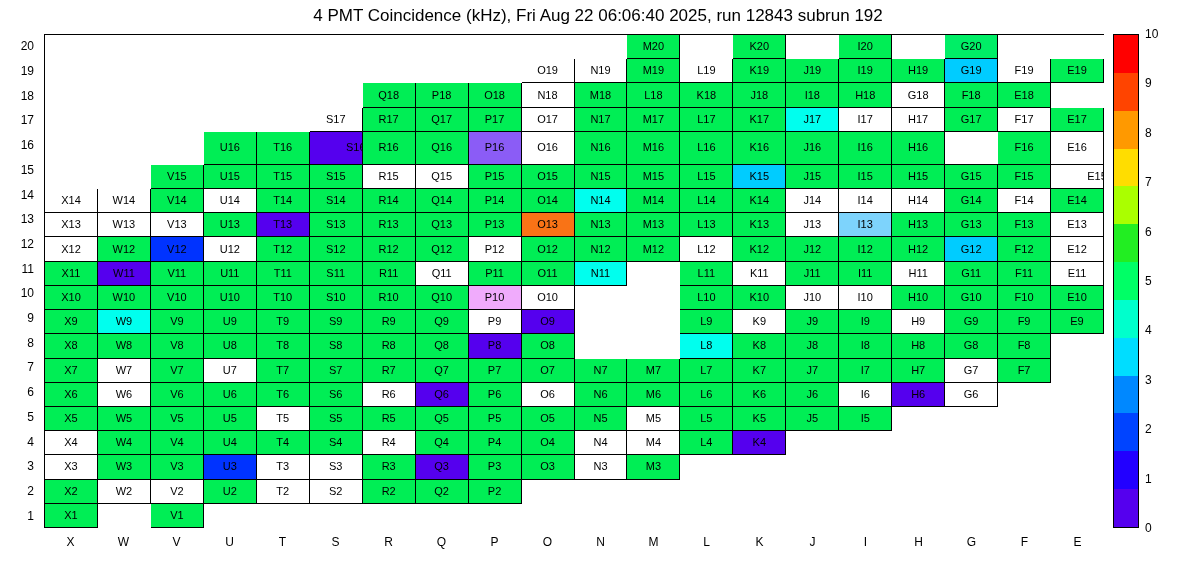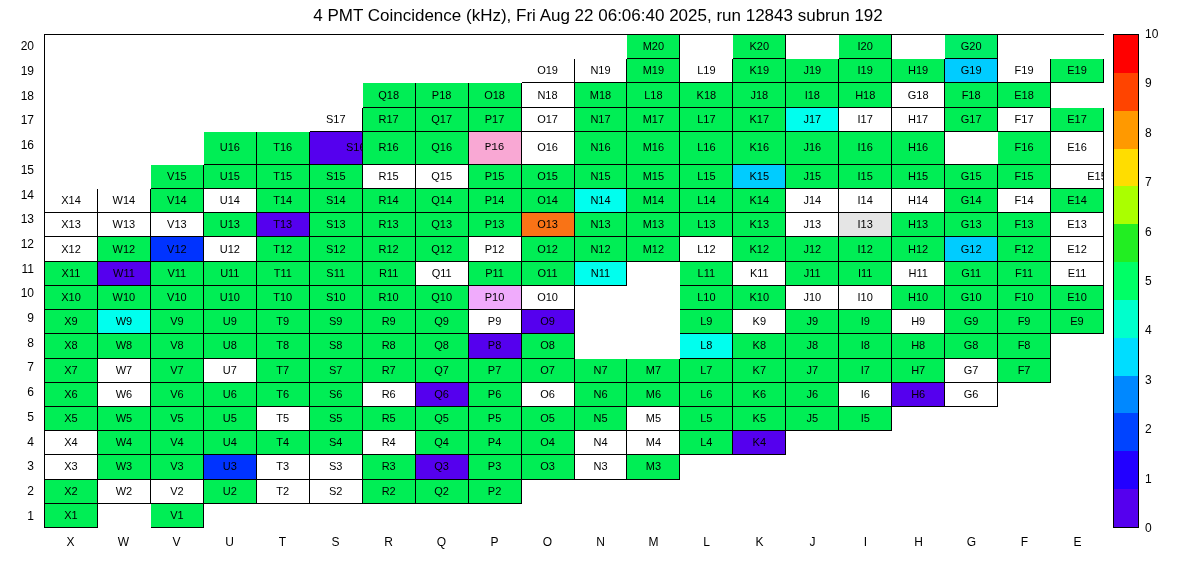--- a/index.html
+++ b/index.html
@@ -230,21 +230,21 @@
       <div class="cell" style="background: rgb(255, 255, 255);">F17</div>
       <div class="cell" style="background: rgb(0, 238, 85);">E17</div>
       <div class="cell" style="background: rgb(255, 255, 255); border-right: 1px solid transparent; border-bottom: 1px solid transparent;"></div>
       <div class="cell" style="background: rgb(255, 255, 255); border-right: 1px solid transparent; border-bottom: 1px solid transparent;"></div>
       <div class="cell" style="background: rgb(255, 255, 255); border-right: 1px solid transparent; border-bottom: 1px solid transparent;"></div>
       <div class="cell" style="background: rgb(0, 238, 85);">U16</div>
       <div class="cell" style="background: rgb(0, 238, 85);">T16</div>
       <div class="cell" style="background: rgb(85, 0, 238); padding-left: 40px;">S16</div>
       <div class="cell" style="background: rgb(0, 238, 85);">R16</div>
       <div class="cell" style="background: rgb(0, 238, 85);">Q16</div>
-      <div class="cell" style="background: #f9a8d4; font-family: Liberation Mono, monospace;">P16</div>
+      <div class="cell" style="background: #8b5cf6;">P16</div>
       <div class="cell" style="background: rgb(255, 255, 255);">O16</div>
       <div class="cell" style="background: rgb(0, 238, 85);">N16</div>
       <div class="cell" style="background: rgb(0, 238, 85);">M16</div>
       <div class="cell" style="background: rgb(0, 238, 85);">L16</div>
       <div class="cell" style="background: rgb(0, 238, 85);">K16</div>
       <div class="cell" style="background: rgb(0, 238, 85);">J16</div>
       <div class="cell" style="background: rgb(0, 238, 85);">I16</div>
       <div class="cell" style="background: rgb(0, 238, 85);">H16</div>
       <div class="cell" style="background: #7dd3fc; margin-top: 32px;">G16</div>
       <div class="cell" style="background: rgb(0, 238, 85);">F16</div>
@@ -297,21 +297,21 @@
       <div class="cell" style="background: rgb(0, 238, 85);">S13</div>
       <div class="cell" style="background: rgb(0, 238, 85);">R13</div>
       <div class="cell" style="background: rgb(0, 238, 85);">Q13</div>
       <div class="cell" style="background: rgb(0, 238, 85);">P13</div>
       <div class="cell" style="background: #f97316;">O13</div>
       <div class="cell" style="background: rgb(0, 238, 85);">N13</div>
       <div class="cell" style="background: rgb(0, 238, 85);">M13</div>
       <div class="cell" style="background: rgb(0, 238, 85);">L13</div>
       <div class="cell" style="background: rgb(0, 238, 85);">K13</div>
       <div class="cell" style="background: rgb(255, 255, 255);">J13</div>
-      <div class="cell" style="background: #e5e5e5;">I13</div>
+      <div class="cell" style="background: #7dd3fc;">I13</div>
       <div class="cell" style="background: rgb(0, 238, 85);">H13</div>
       <div class="cell" style="background: rgb(0, 238, 85);">G13</div>
       <div class="cell" style="background: rgb(0, 238, 85);">F13</div>
       <div class="cell" style="background: rgb(255, 255, 255);">E13</div>
       <div class="cell" style="background: rgb(255, 255, 255);">X12</div>
       <div class="cell" style="background: rgb(0, 238, 85);">W12</div>
       <div class="cell" style="background: rgb(0, 51, 255);">V12</div>
       <div class="cell" style="background: rgb(255, 255, 255);">U12</div>
       <div class="cell" style="background: rgb(0, 238, 85);">T12</div>
       <div class="cell" style="background: rgb(0, 238, 85);">S12</div>

